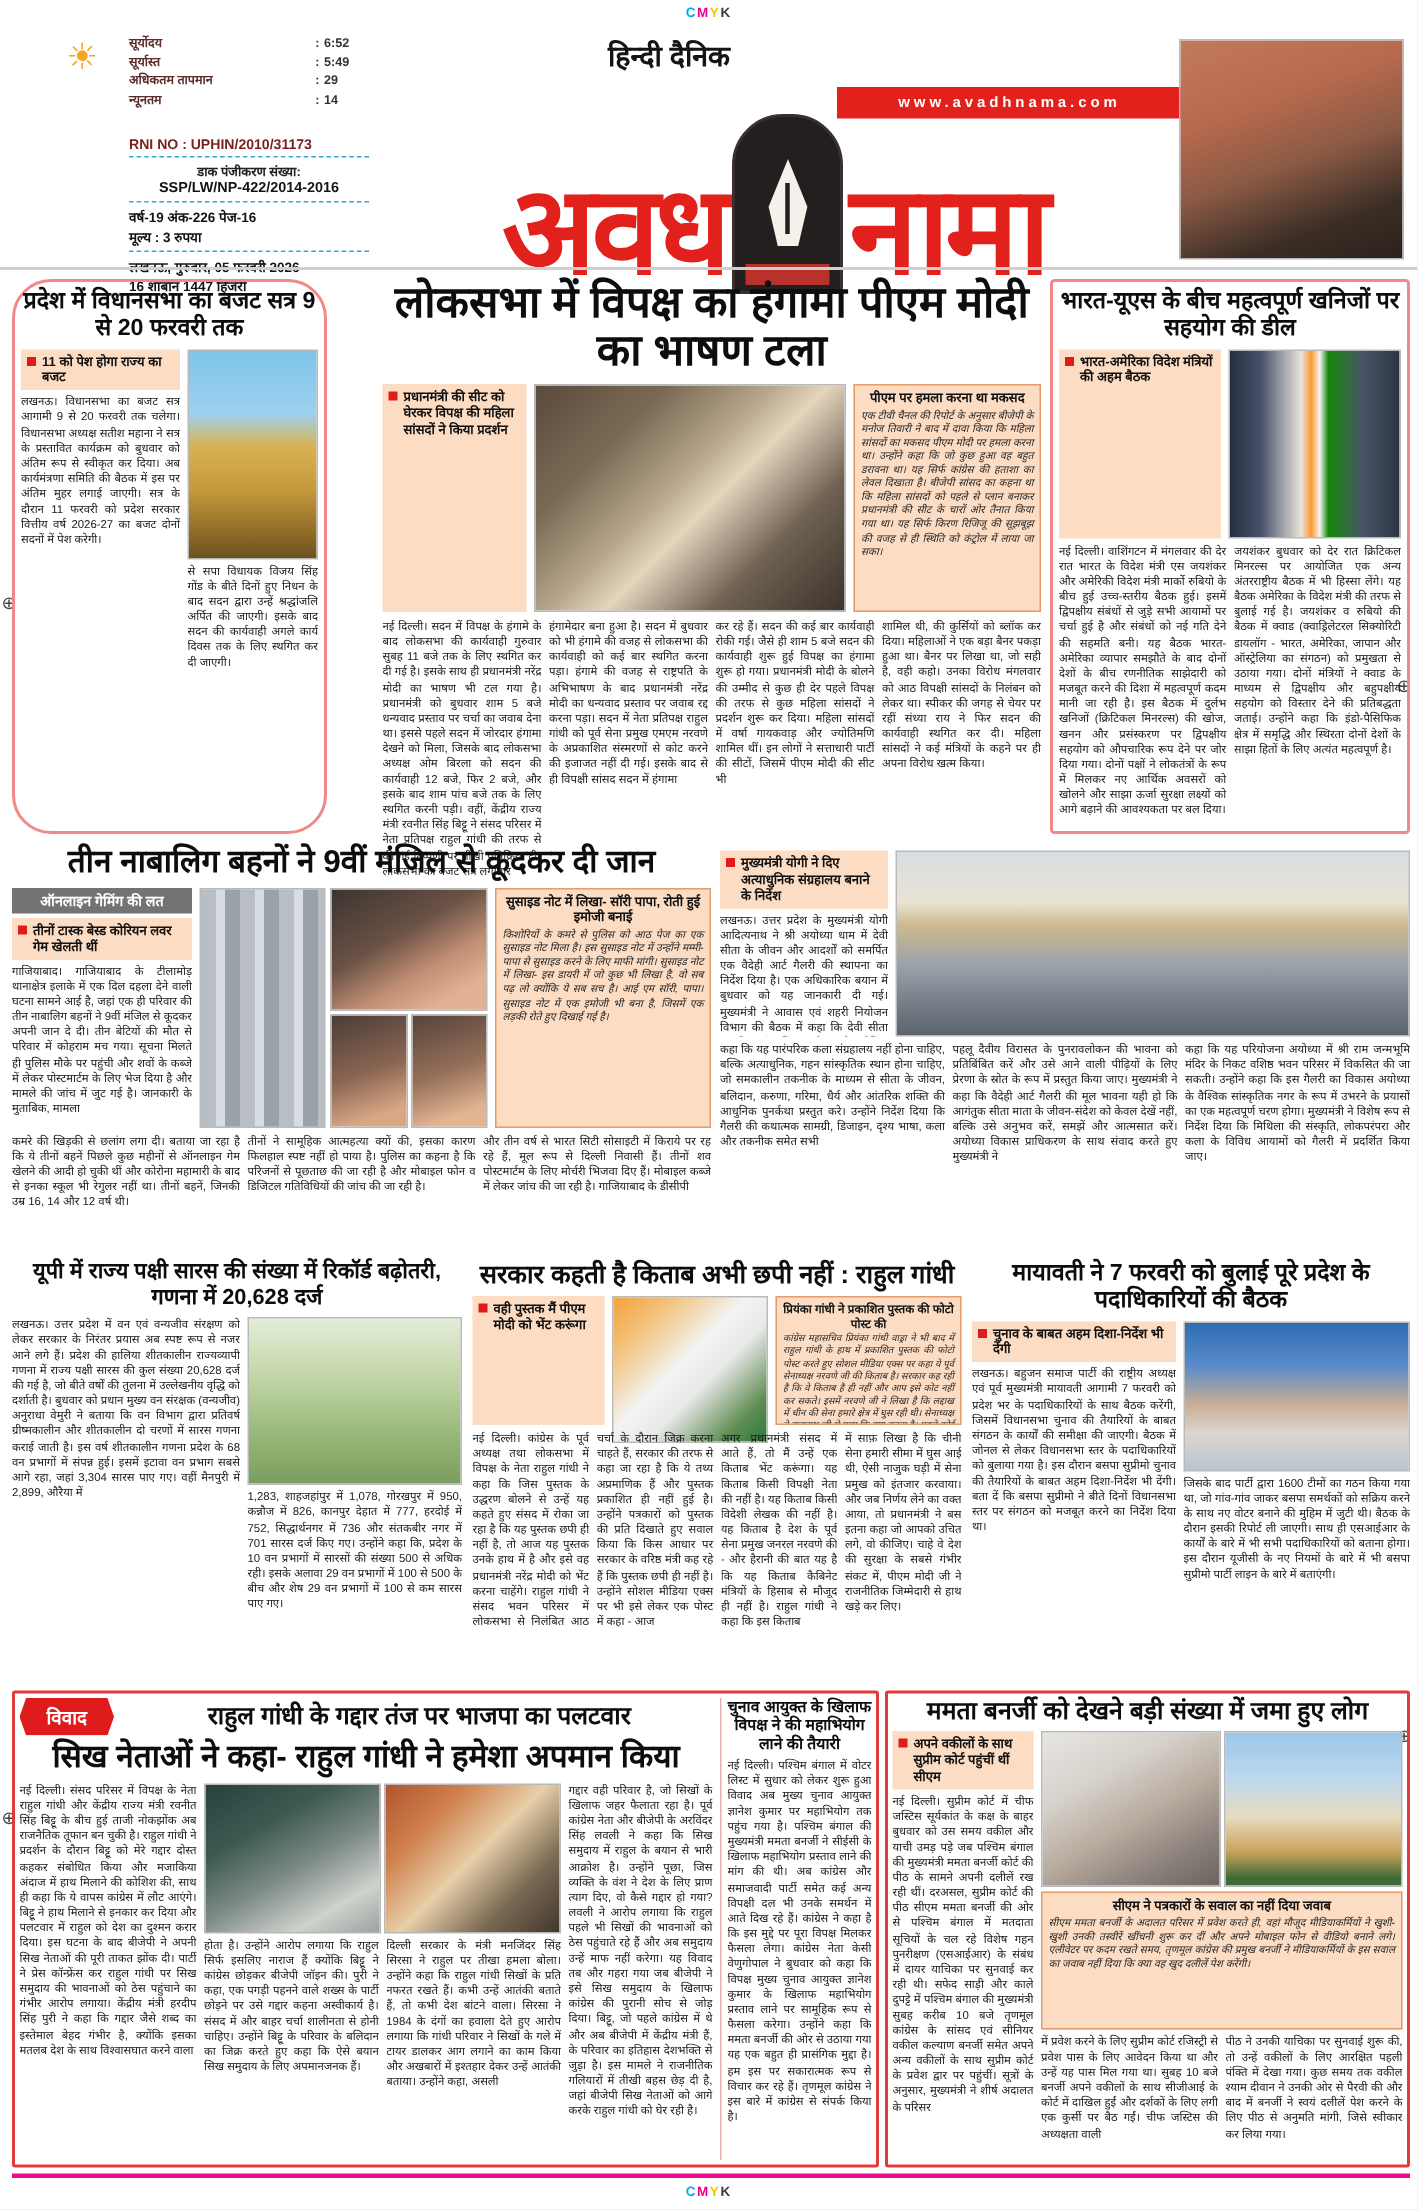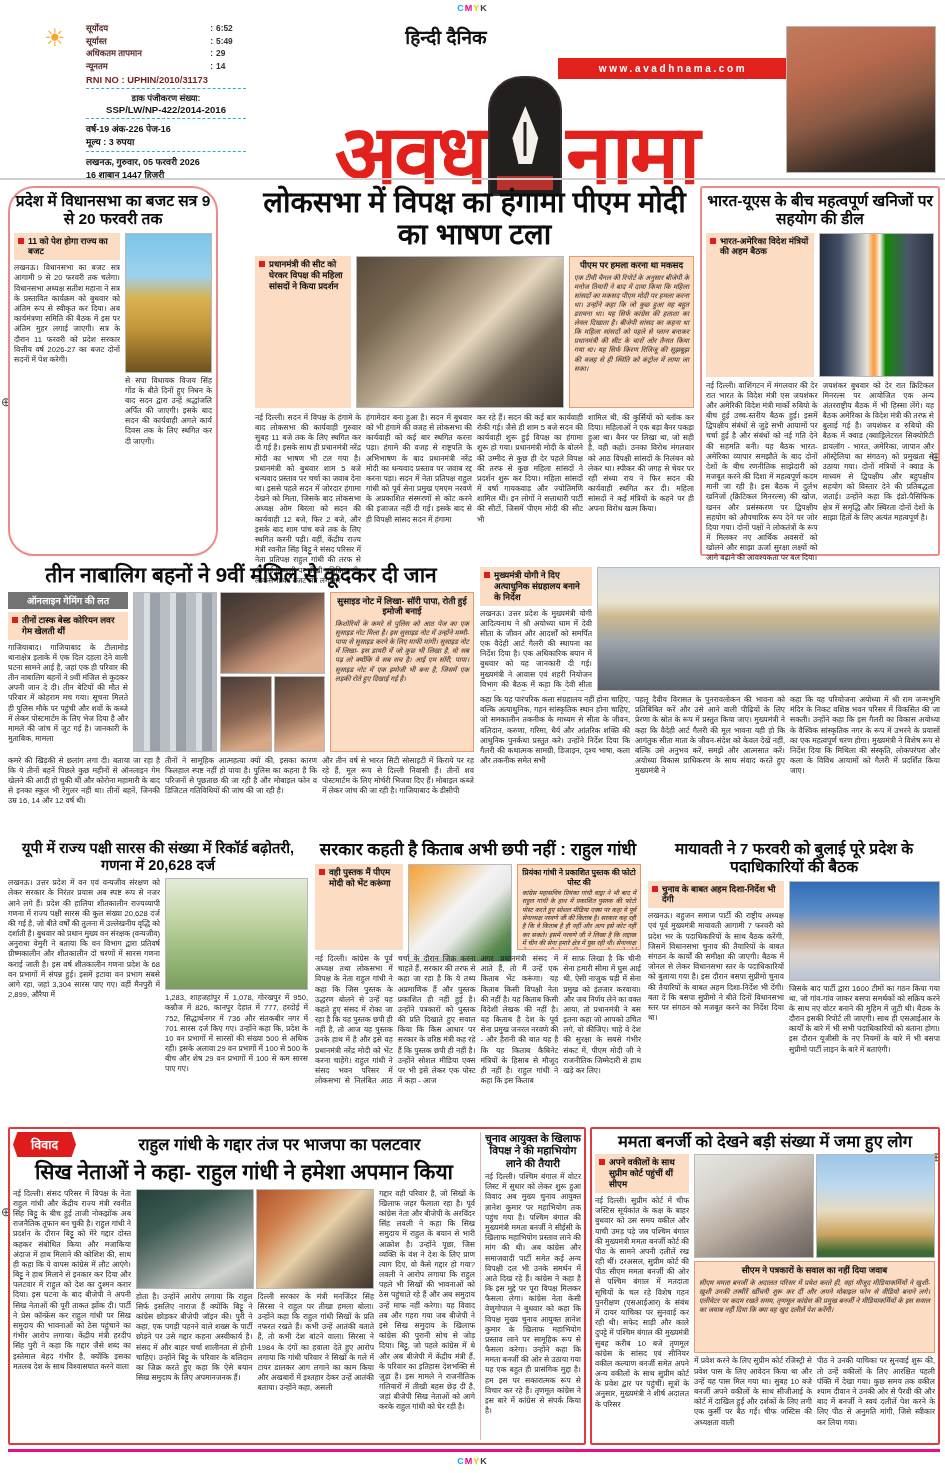--- a/index.html
+++ b/index.html
@@ -22,21 +22,21 @@
   .rbor{border:2px solid #f08a8a;border-radius:3px;}
   .rbor2{border:2px solid #e03c3c;border-radius:2px;}
   .cmyk{font-weight:bold;font-size:9px;letter-spacing:1px;text-align:center;}
   .cmyk .c{color:#00aeef}.cmyk .m{color:#ec008c}.cmyk .y{color:#f5c400}.cmyk .k{color:#3a3a3a}
   .regmark{position:absolute;color:#444;font-size:12px;}
   
   .m-info{left:86px;top:22px;width:160px;font-size:8.4px;color:#111;}
   .wrow{display:flex;gap:3px;line-height:1.5;font-weight:bold;color:#5b2d2d;}
   .wrow .wl{flex:1}.wrow .wv{width:30px;color:#333;}
   .dash{border-top:1.6px dashed #35a7d8;margin:3px 0;}
-  .m-rni{font-weight:bold;color:#7a1f1f;font-size:9.4px;margin-top:2px;}
+  .m-rni{font-weight:bold;color:#7a1f1f;font-size:9.4px;margin-top:18px;}
   .m-small{font-weight:bold;font-size:8.6px;color:#222;text-align:center;}
   .m-bold{font-weight:bold;font-size:9.6px;color:#141414;text-align:center;}
   .m-ed{font-weight:bold;font-size:9px;color:#141414;}
   .sun{position:absolute;left:-42px;top:2px;font-size:24px;color:#f5a623;}
   .m-title{left:246px;top:18px;width:540px;height:158px;}
   .tagline{position:absolute;left:0;top:6px;width:400px;text-align:center;font-weight:bold;
            font-size:19px;color:#141414;}
   .titlerow{position:absolute;left:0;top:58px;width:100%;display:flex;justify-content:center;
             align-items:flex-end;}
   .titlerow .tl{font-size:82px;font-weight:800;color:#e2211c;line-height:.95;letter-spacing:-3px;}
@@ -137,21 +137,21 @@
     <div class="row" style="margin-top:5px;height:200px;">
       <p class="bt" style="flex:1;">नई दिल्ली। सदन में विपक्ष के हंगामे के बाद लोकसभा की कार्यवाही गुरुवार सुबह 11 बजे तक के लिए स्थगित कर दी गई है। इसके साथ ही प्रधानमंत्री नरेंद्र मोदी का भाषण भी टल गया है। प्रधानमंत्री को बुधवार शाम 5 बजे धन्यवाद प्रस्ताव पर चर्चा का जवाब देना था। इससे पहले सदन में जोरदार हंगामा देखने को मिला, जिसके बाद लोकसभा अध्यक्ष ओम बिरला को सदन की कार्यवाही 12 बजे, फिर 2 बजे, और इसके बाद शाम पांच बजे तक के लिए स्थगित करनी पड़ी। वहीं, केंद्रीय राज्य मंत्री रवनीत सिंह बिट्टू ने संसद परिसर में नेता प्रतिपक्ष राहुल गांधी की तरफ से की गई टिप्पणी पर तीखी प्रतिक्रिया दी। लोकसभा का बजट सत्र लगातार</p>
       <p class="bt" style="flex:1;">हंगामेदार बना हुआ है। सदन में बुधवार को भी हंगामे की वजह से लोकसभा की कार्यवाही को कई बार स्थगित करना पड़ा। हंगामे की वजह से राष्ट्रपति के अभिभाषण के बाद प्रधानमंत्री नरेंद्र मोदी का धन्यवाद प्रस्ताव पर जवाब रद्द करना पड़ा। सदन में नेता प्रतिपक्ष राहुल गांधी को पूर्व सेना प्रमुख एमएम नरवणे के अप्रकाशित संस्मरणों से कोट करने की इजाजत नहीं दी गई। इसके बाद से ही विपक्षी सांसद सदन में हंगामा</p>
       <p class="bt" style="flex:1;">कर रहे हैं। सदन की कई बार कार्यवाही रोकी गई। जैसे ही शाम 5 बजे सदन की कार्यवाही शुरू हुई विपक्ष का हंगामा शुरू हो गया। प्रधानमंत्री मोदी के बोलने की उम्मीद से कुछ ही देर पहले विपक्ष की तरफ से कुछ महिला सांसदों ने प्रदर्शन शुरू कर दिया। महिला सांसदों में वर्षा गायकवाड़ और ज्योतिमणि शामिल थीं। इन लोगों ने सत्ताधारी पार्टी की सीटों, जिसमें पीएम मोदी की सीट भी</p>
       <p class="bt" style="flex:1;">शामिल थी, की कुर्सियों को ब्लॉक कर दिया। महिलाओं ने एक बड़ा बैनर पकड़ा हुआ था। बैनर पर लिखा था, जो सही है, वही कहो। उनका विरोध मंगलवार को आठ विपक्षी सांसदों के निलंबन को लेकर था। स्पीकर की जगह से चेयर पर रहीं संध्या राय ने फिर सदन की कार्यवाही स्थगित कर दी। महिला सांसदों ने कई मंत्रियों के कहने पर ही अपना विरोध खत्म किया।</p>
     </div>
   </section>
 
   <section class="abs rbor" style="left:700px;top:186px;width:240px;height:370px;padding:4px;">
     <h2 class="hl" style="font-size:15.5px;">भारत-यूएस के बीच महत्वपूर्ण खनिजों पर सहयोग की डील</h2>
-    <div class="row" style="margin-top:4px;height:144px;">
+    <div class="row" style="margin-top:4px;height:126px;">
       <div class="kicker" style="width:100px;align-self:stretch;">
           <span class="sq"></span>
           <span>भारत-अमेरिका विदेश मंत्रियों की अहम बैठक</span>
         </div>
       <div class="photo" style="flex:1;background:linear-gradient(90deg,#27303f 0%,#44506a 18%,#e8e4da 42%,#ff9933 48%,#f5f5f5 53%,#138808 58%,#4a5568 78%,#2c3442 100%);"></div>
     </div>
     <div class="row" style="margin-top:4px;height:198px;">
       <p class="bt" style="flex:1;">नई दिल्ली। वाशिंगटन में मंगलवार की देर रात भारत के विदेश मंत्री एस जयशंकर और अमेरिकी विदेश मंत्री मार्को रुबियो के बीच हुई उच्च-स्तरीय बैठक हुई। इसमें द्विपक्षीय संबंधों से जुड़े सभी आयामों पर चर्चा हुई है और संबंधों को नई गति देने की सहमति बनी। यह बैठक भारत-अमेरिका व्यापार समझौते के बाद दोनों देशों के बीच रणनीतिक साझेदारी को मजबूत करने की दिशा में महत्वपूर्ण कदम मानी जा रही है। इस बैठक में दुर्लभ खनिजों (क्रिटिकल मिनरल्स) की खोज, खनन और प्रसंस्करण पर द्विपक्षीय सहयोग को औपचारिक रूप देने पर जोर दिया गया। दोनों पक्षों ने लोकतंत्रों के रूप में मिलकर नए आर्थिक अवसरों को खोलने और साझा ऊर्जा सुरक्षा लक्ष्यों को आगे बढ़ाने की आवश्यकता पर बल दिया।</p>
       <p class="bt" style="flex:1;">जयशंकर बुधवार को देर रात क्रिटिकल मिनरल्स पर आयोजित एक अन्य अंतरराष्ट्रीय बैठक में भी हिस्सा लेंगे। यह बैठक अमेरिका के विदेश मंत्री की तरफ से बुलाई गई है। जयशंकर व रुबियो की बैठक में क्वाड (क्वाड्रिलेटरल सिक्योरिटी डायलॉग - भारत, अमेरिका, जापान और ऑस्ट्रेलिया का संगठन) को प्रमुखता से उठाया गया। दोनों मंत्रियों ने क्वाड के माध्यम से द्विपक्षीय और बहुपक्षीय सहयोग को विस्तार देने की प्रतिबद्धता जताई। उन्होंने कहा कि इंडो-पैसिफिक क्षेत्र में समृद्धि और स्थिरता दोनों देशों के साझा हितों के लिए अत्यंत महत्वपूर्ण है।</p>
     </div>

